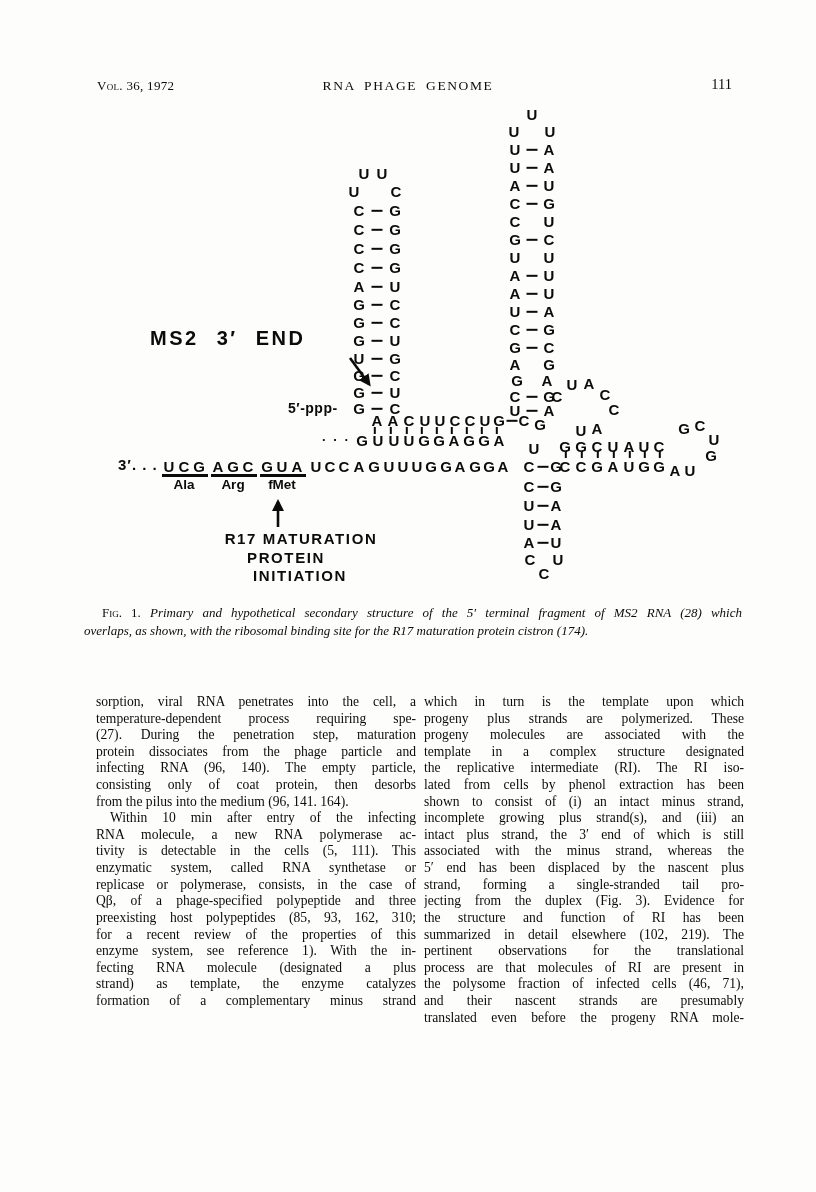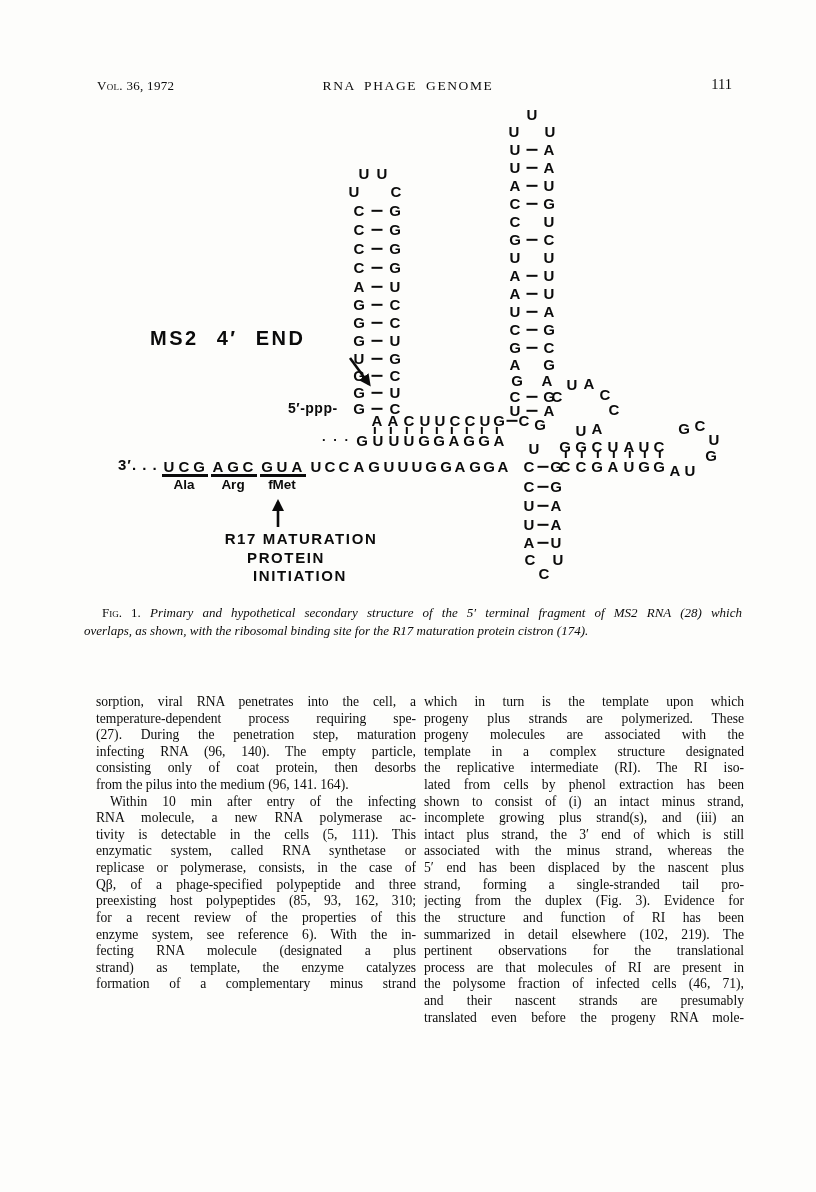--- a/index.html
+++ b/index.html
@@ -241,21 +241,21 @@
       <span class="tk" style="left: 566px; top: 451px;"></span>
       <span class="tk" style="left: 582px; top: 451px;"></span>
       <span class="tk" style="left: 598px; top: 451px;"></span>
       <span class="tk" style="left: 614px; top: 451px;"></span>
       <span class="tk" style="left: 630px; top: 451px;"></span>
       <span class="tk" style="left: 645px; top: 451px;"></span>
       <span class="tk" style="left: 660px; top: 451px;"></span>
       <span class="ul" style="left: 162px; top: 474px; width: 46px;"></span>
       <span class="ul" style="left: 211px; top: 474px; width: 46px;"></span>
       <span class="ul" style="left: 260px; top: 474px; width: 46px;"></span>
-      <span class="dtxt ms2" style="left: 150px; top: 327px;">MS2 4′ END</span>
+      <span class="dtxt ms2" style="left: 150px; top: 327px;">MS2 3′ END</span>
       <span class="dtxt ppp" style="left: 288px; top: 400px;">5′-ppp-</span>
       <span class="dtxt dots" style="left: 322px; top: 429px;">. . .</span>
       <span class="dtxt dots3" style="left: 118px; top: 456px;">3′. . .</span>
       <span class="dtxt aa c" style="left: 184px; top: 477px;">Ala</span>
       <span class="dtxt aa c" style="left: 233px; top: 477px;">Arg</span>
       <span class="dtxt aa c" style="left: 282px; top: 477px;">fMet</span>
       <span class="dtxt r17 c" style="left: 301px; top: 530px;">R17 MATURATION</span>
       <span class="dtxt r17 c" style="left: 286px; top: 549px;">PROTEIN</span>
       <span class="dtxt r17 c" style="left: 300px; top: 567px;">INITIATION</span>
     </div>
@@ -272,32 +272,33 @@
 
   <div class="caption">
     <div class="capline cap1"><span class="cap-prefix">Fig. 1.</span> <span class="cap-it">Primary and hypothetical secondary structure of the 5′ terminal fragment of MS2 RNA (28) which</span></div>
     <div class="capline last cap-it">overlaps, as shown, with the ribosomal binding site for the R17 maturation protein cistron (174).</div>
   </div>
 
   <div class="col col-left" id="col-left">
       <div class="bl">sorption, viral RNA penetrates into the cell, a</div>
       <div class="bl">temperature-dependent process requiring spe-</div>
       <div class="bl">(27). During the penetration step, maturation</div>
+      <div class="bl">protein dissociates from the phage particle and</div>
       <div class="bl">infecting RNA (96, 140). The empty particle,</div>
       <div class="bl">consisting only of coat protein, then desorbs</div>
       <div class="bl rag">from the pilus into the medium (96, 141. 164).</div>
       <div class="bl ind">Within 10 min after entry of the infecting</div>
       <div class="bl">RNA molecule, a new RNA polymerase ac-</div>
       <div class="bl">tivity is detectable in the cells (5, 111). This</div>
       <div class="bl">enzymatic system, called RNA synthetase or</div>
       <div class="bl">replicase or polymerase, consists, in the case of</div>
       <div class="bl">Qβ, of a phage-specified polypeptide and three</div>
       <div class="bl">preexisting host polypeptides (85, 93, 162, 310;</div>
       <div class="bl">for a recent review of the properties of this</div>
-      <div class="bl">enzyme system, see reference 6). With the in-</div>
+      <div class="bl">enzyme system, see reference 1). With the in-</div>
       <div class="bl">fecting RNA molecule (designated a plus</div>
       <div class="bl">strand) as template, the enzyme catalyzes</div>
       <div class="bl">formation of a complementary minus strand</div>
     </div>
   <div class="col col-right" id="col-right">
       <div class="bl">which in turn is the template upon which</div>
       <div class="bl">progeny plus strands are polymerized. These</div>
       <div class="bl">progeny molecules are associated with the</div>
       <div class="bl">template in a complex structure designated</div>
       <div class="bl">the replicative intermediate (RI). The RI iso-</div>

